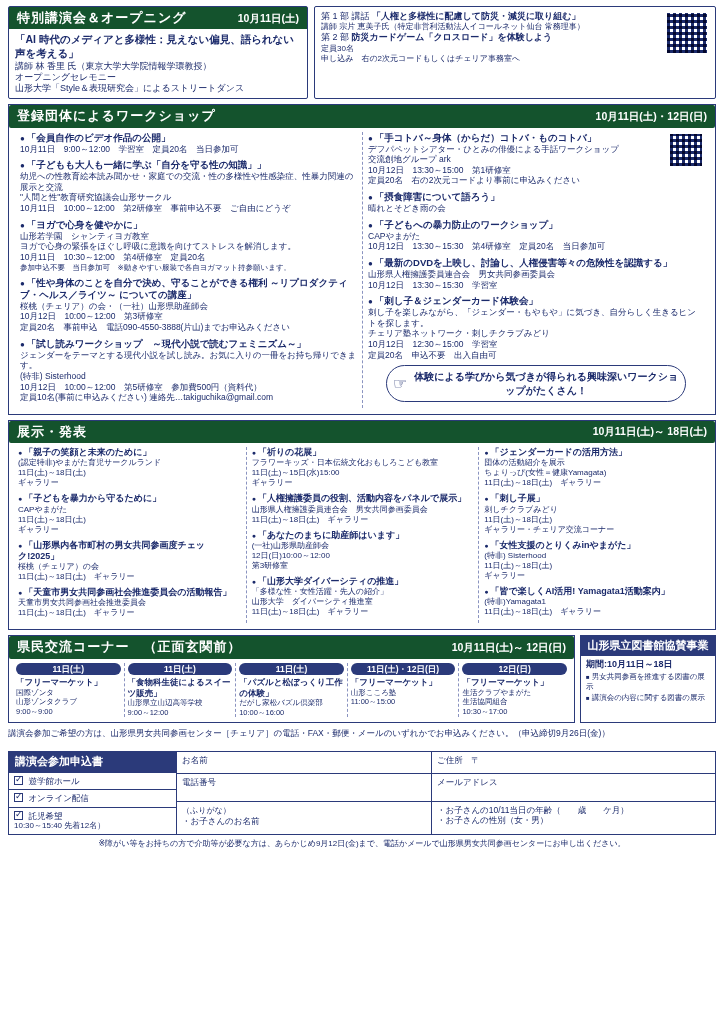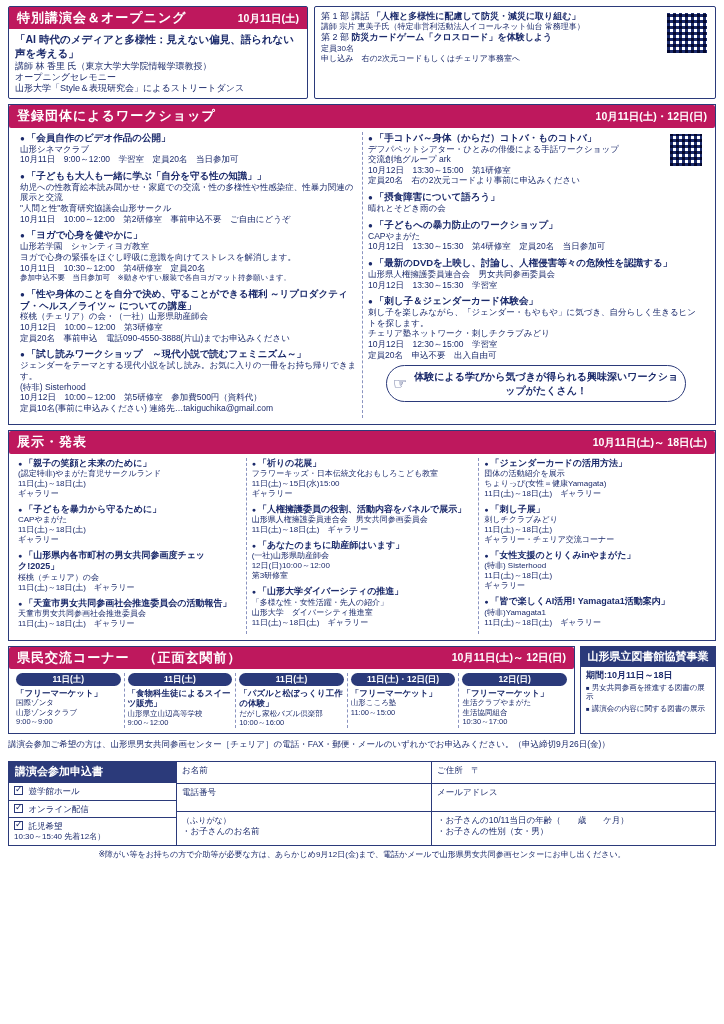--- a/index.html
+++ b/index.html
@@ -9,21 +9,21 @@
     font-family:"Liberation Sans","DejaVu Sans",sans-serif;
     background:#ffffff;
     color:#1b2a6b;
     font-size:9px;
     line-height:1.25;
   }
   .page { position:relative; width:724px; height:1024px; padding:6px 8px; }
 
   
   .bar {
-    background:#be185d; color:#fff;
+    background:#14532d; color:#fff;
     display:flex; align-items:center; justify-content:space-between;
     padding:3px 8px; border-radius:2px;
   }
   .bar .bar-title { font-size:13px; font-weight:bold; letter-spacing:1px; }
   .bar .bar-date { font-size:10.5px; font-weight:bold; }
 
   .row { display:flex; gap:6px; }
 
   
   .topbox { border:1.5px solid #2b3a7a; border-radius:2px; padding:0; }
@@ -158,21 +158,20 @@
   <div class="ws">
     <div class="bar">
       <span class="bar-title">登録団体によるワークショップ</span>
       <span class="bar-date">10月11日(土)・12日(日)</span>
     </div>
     <div class="ws-body">
 
       <div class="ws-col">
         <div class="item">
           <div class="item-head">「会員自作のビデオ作品の公開」</div>
-          <div class="org">山形シネマクラブ</div>
           <div class="det">10月11日　9:00～12:00　学習室　定員20名　当日参加可</div>
         </div>
         <div class="item">
           <div class="item-head">「子どもも大人も一緒に学ぶ「自分を守る性の知識」」</div>
           <div class="org">幼児への性教育絵本読み聞かせ・家庭での交流・性の多様性や性感染症、性暴力関連の展示と交流</div>
           <div class="org">"人間と性"教育研究協議会山形サークル</div>
           <div class="det">10月11日　10:00～12:00　第2研修室　事前申込不要　ご自由にどうぞ</div>
         </div>
         <div class="item">
           <div class="item-head">「ヨガで心身を健やかに」</div>

